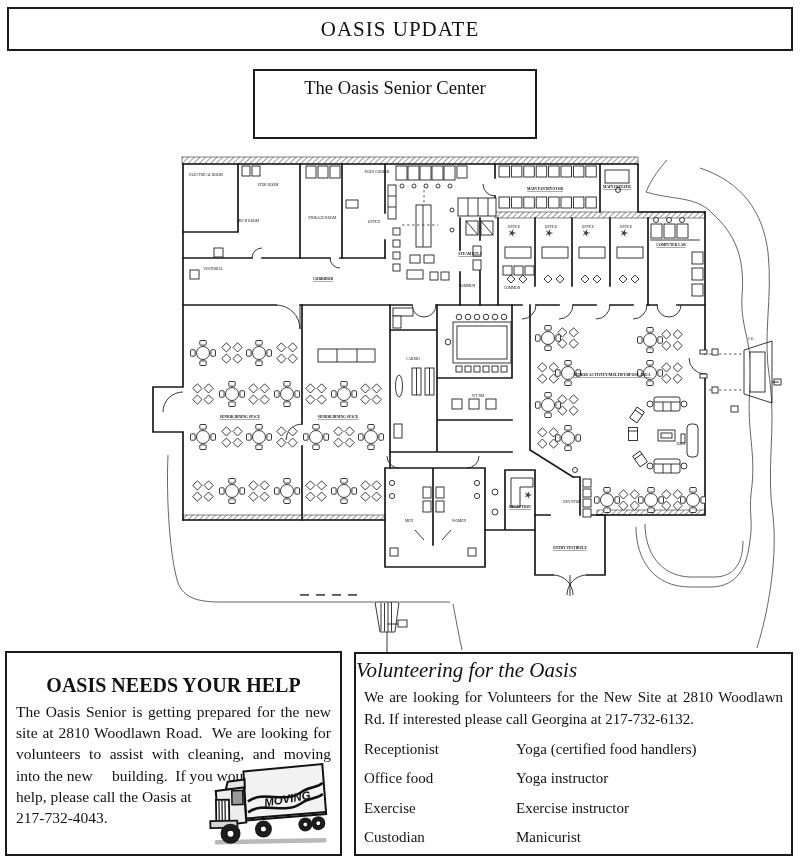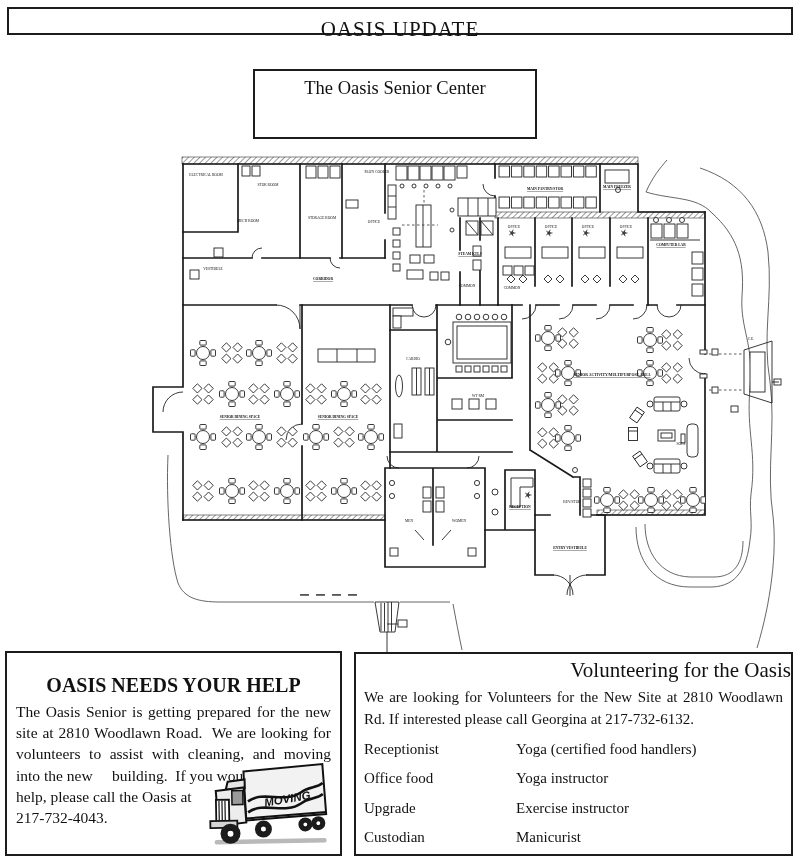--- a/index.html
+++ b/index.html
@@ -1,20 +1,20 @@
 <!DOCTYPE html>
 <html><head>
 <meta charset="utf-8">
 <style>
   html,body{margin:0;padding:0;background:#fff;width:800px;height:861px;overflow:hidden;
     font-family:"Liberation Serif", serif;color:#111;}
   .abs{position:absolute;}
   .box{border:2px solid #1c1c1c;background:#fff;box-sizing:border-box;}
   
-  #header-box{left:7px;top:7px;width:786px;height:28px;text-align:center;}
+  #header-box{left:7px;top:7px;width:786px;height:44px;text-align:center;}
   #header-title{font-size:21px;letter-spacing:1px;padding-top:8px;}
   
   #plan-title-box{left:253px;top:69px;width:284px;height:70px;text-align:center;}
   #plan-title-box .tl{font-size:18.5px;margin-top:7px;}
   #plan-title-box .tl2{font-size:18.5px;margin-top:4px;}
   
   #plan{left:0;top:140px;pointer-events:none;}
   .wall{stroke:#1a1a1a;stroke-width:1.7;fill:none;stroke-linecap:square;}
   .thin{stroke:#222;stroke-width:0.9;fill:none;}
   .furn{stroke:#222;stroke-width:0.9;fill:#fff;}
@@ -23,21 +23,21 @@
   .plbl{font-family:"Liberation Serif",serif;fill:#111;text-anchor:middle;}
   .plbl.ul{text-decoration:underline;font-weight:bold;}
   
   #help-box{left:5px;top:651px;width:337px;height:205px;}
   #help-title{text-align:center;font-weight:bold;font-size:20px;margin-top:21px;}
   #help-body{font-size:15.5px;line-height:1.37;text-align:justify;margin:4px 9px 0 9px;}
   #help-tail{font-size:15.5px;line-height:1.37;width:205px;margin:0 0 0 9px;}
   #truck{right:4px;bottom:3px;}
   
   #vol-box{left:354px;top:652px;width:439px;height:204px;}
-  #vol-title{text-align:right;font-size:21px;margin-top:4px;}
+  #vol-title{text-align:left;font-size:21px;margin-top:4px;font-style:italic;}
   #vol-intro{font-size:15px;line-height:1.45;text-align:justify;margin:4px 8px 0 8px;}
   #roles-grid{display:grid;grid-template-columns:152px 1fr;row-gap:12.5px;margin:10px 8px 0 8px;font-size:15px;}
 </style>
 </head>
 <body>
 
 <div class="abs box" id="header-box">
   <div id="header-title">OASIS UPDATE</div>
 </div>
 
@@ -450,20 +450,20 @@
 </div>
 
 <div class="abs box" id="vol-box">
   <div id="vol-title">Volunteering for the Oasis</div>
   <div id="vol-intro">We are looking for Volunteers for the New Site at 2810 Woodlawn Rd. If interested please call Georgina at 217‑732‑6132.</div>
   <div id="roles-grid">
       <div>Receptionist</div>
       <div>Yoga (certified food handlers)</div>
       <div>Office food</div>
       <div>Yoga instructor</div>
-      <div>Upgrade</div>
+      <div>Exercise</div>
       <div>Exercise instructor</div>
       <div>Custodian</div>
       <div>Manicurist</div>
       <div>Lawn care</div>
       <div>Window washer</div>
     </div>
 </div>
 
 </body></html>

